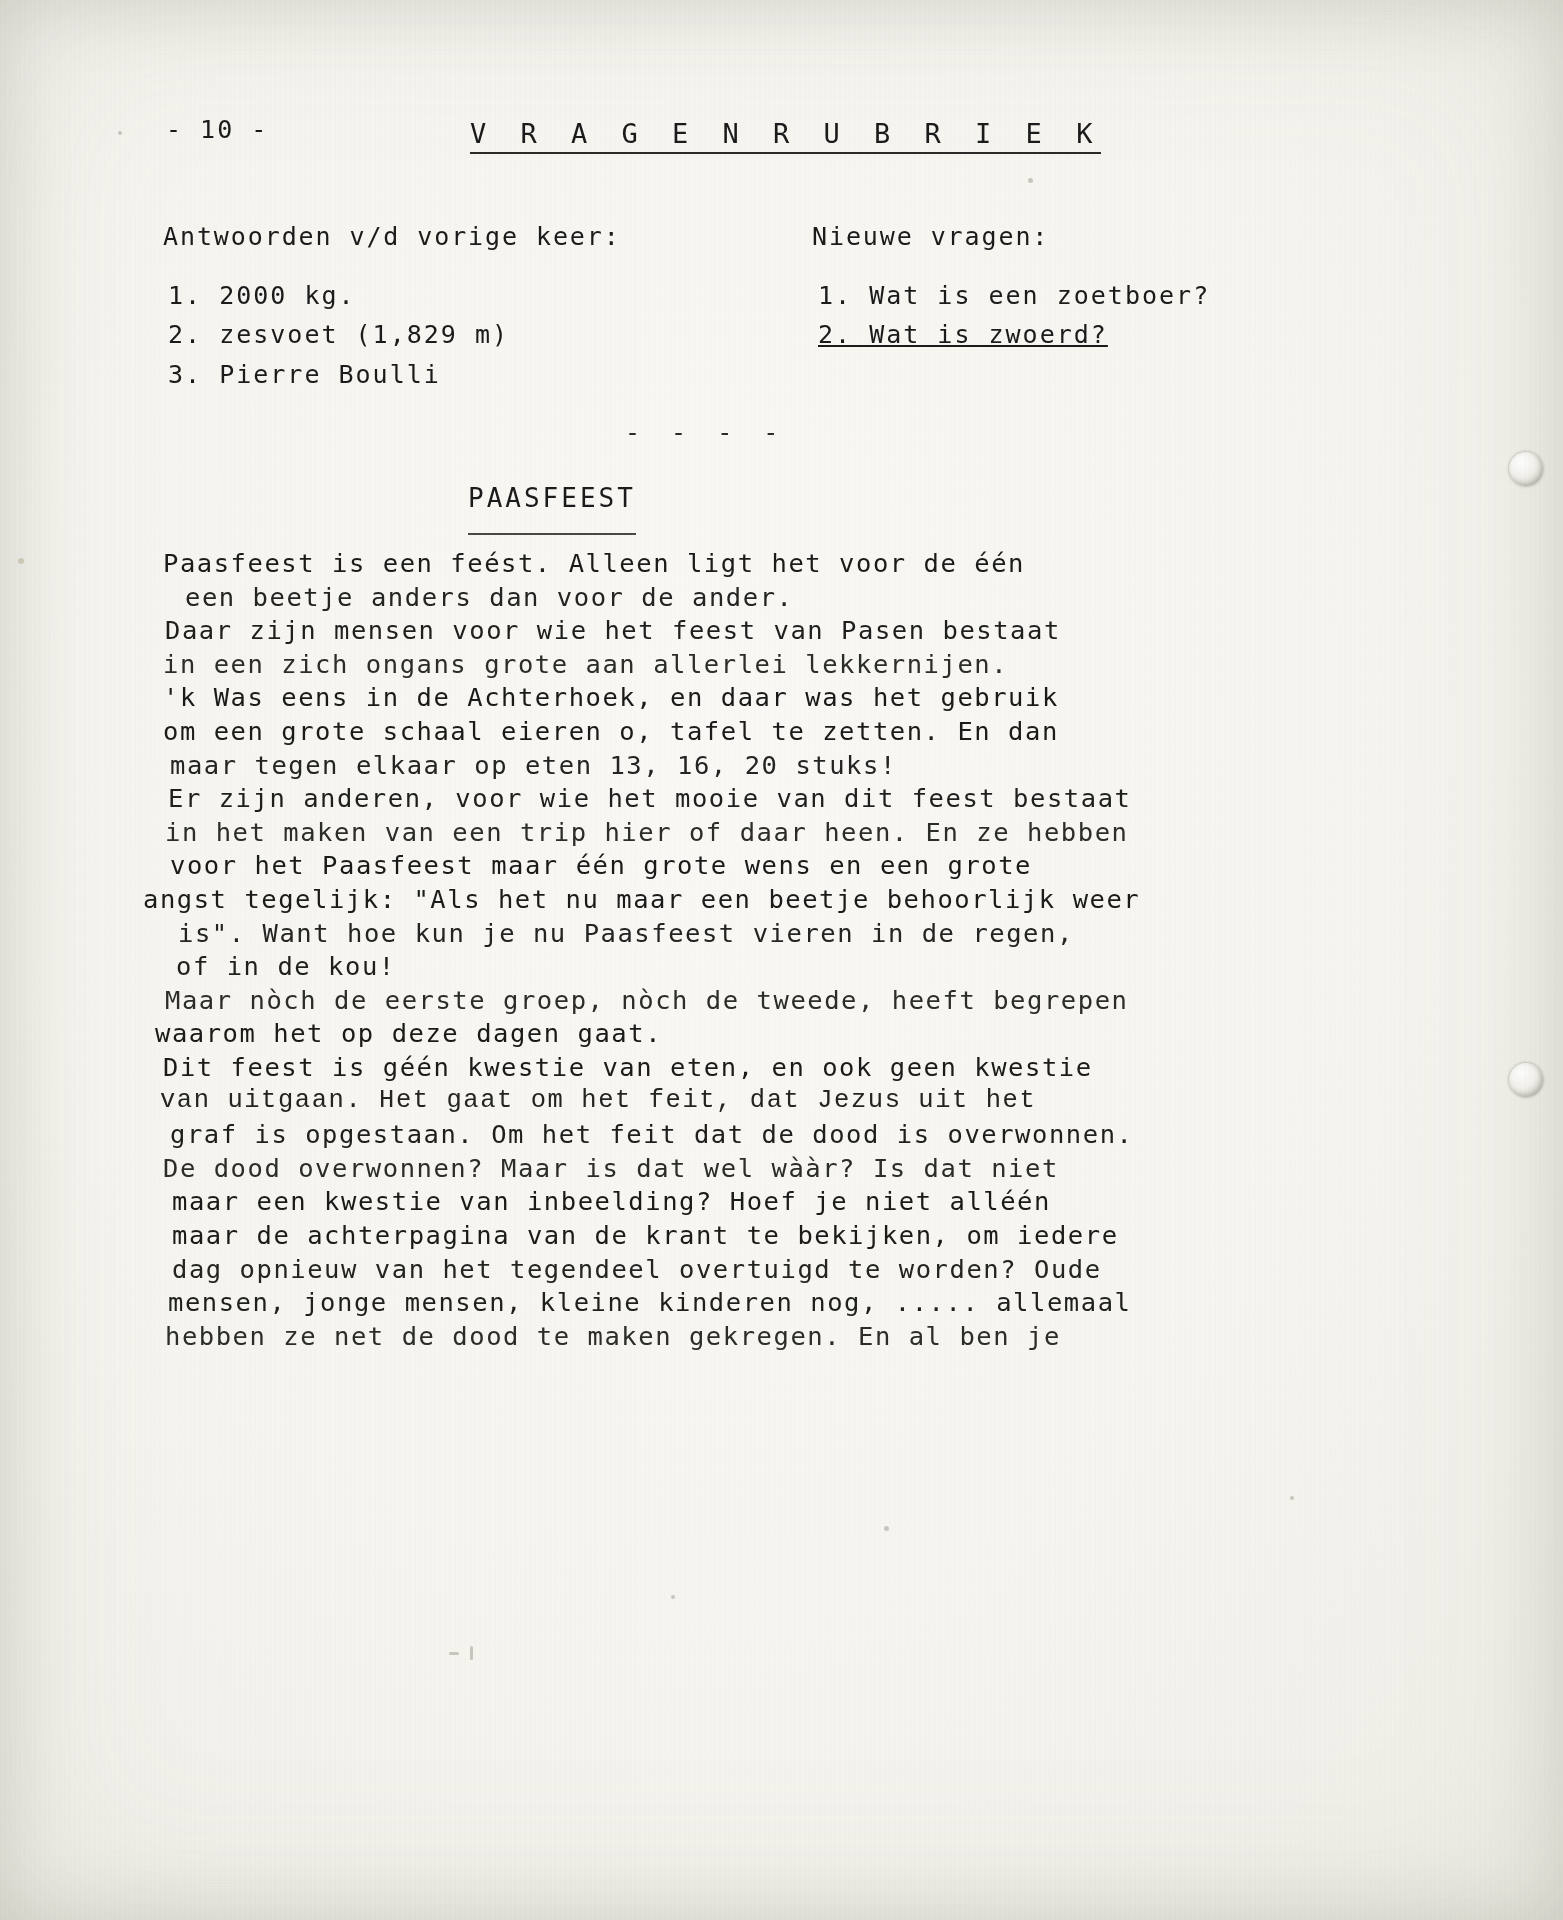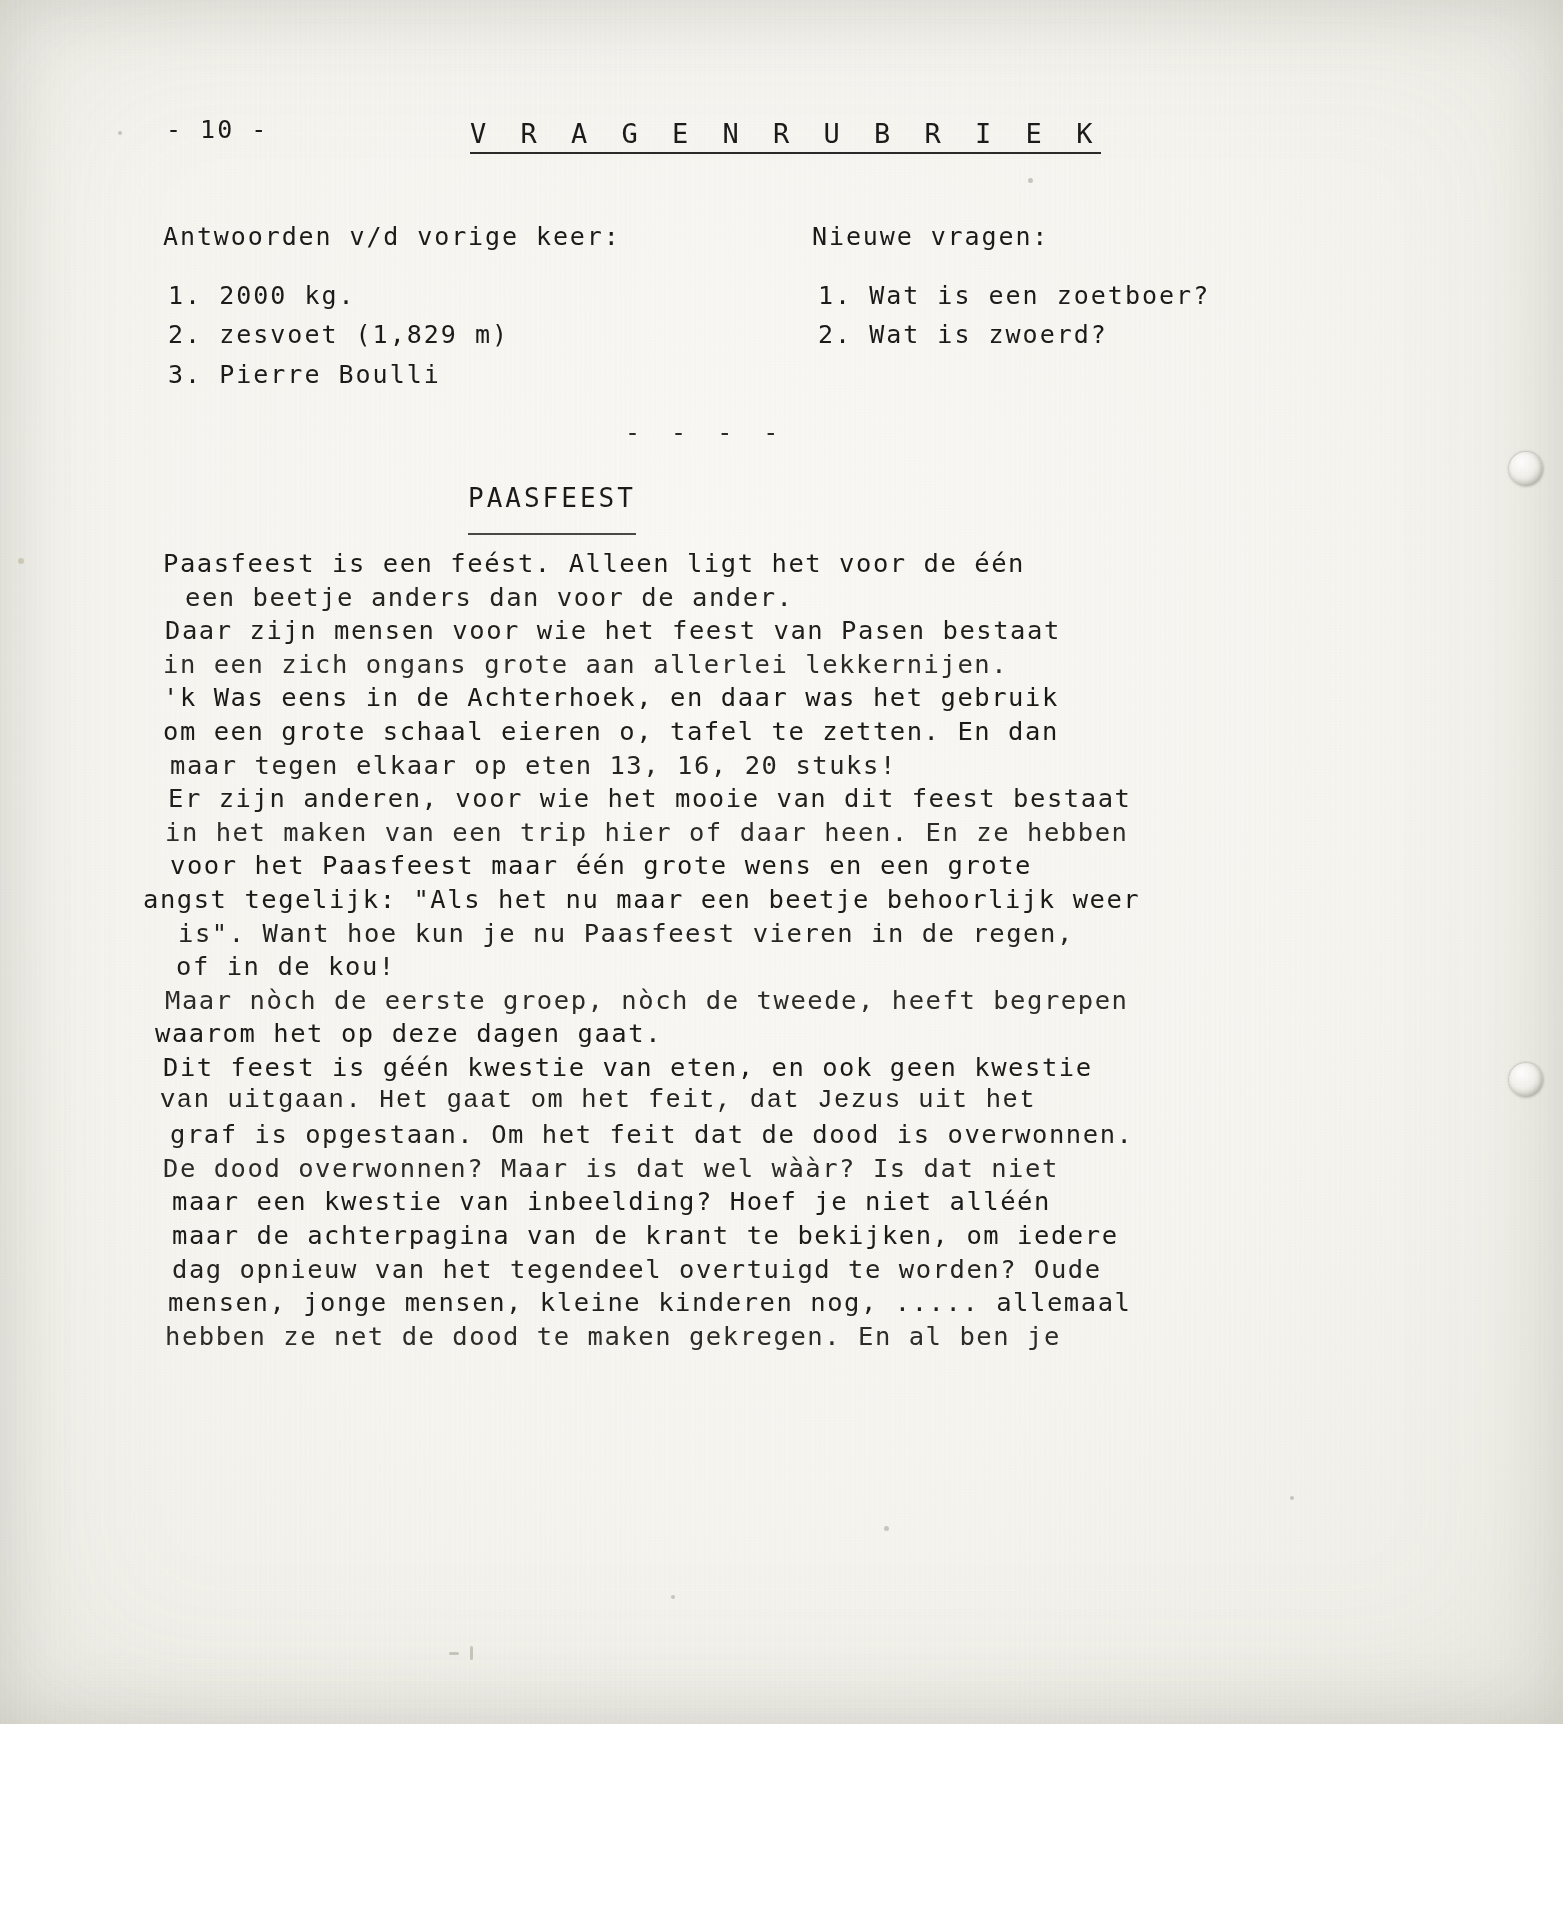--- a/index.html
+++ b/index.html
@@ -11,21 +11,21 @@
     height: 1920px;
     background: #ffffff;
     font-family: "DejaVu Sans Mono", monospace;
     overflow: hidden;
   }
 
   
   #page {
     position: relative;
     width: 1563px;
-    height: 1724px;
+    height: 1920px;
     background:
       radial-gradient(ellipse at 45% 40%, #fbfaf6 0%, #f7f6f1 55%, #efeee7 100%);
   }
   #page::after {
     
     content: "";
     position: absolute;
     inset: 0;
     pointer-events: none;
     background:
@@ -103,21 +103,21 @@
   .answer-0 { top: 281px; }
   .answer-1 { top: 320px; }
   .answer-2 { top: 360px; }
 
   .question-line {
     left: 818px;
     font-size: 25px;
     letter-spacing: 2px;
   }
   .question-0 { top: 281px; }
-  .question-1 { top: 320px; }
+  .question-1 { top: 320px; text-decoration: underline; }
   .question-2 { top: 360px; }
 
   #divider {
     left: 625px;
     top: 418px;
     font-size: 25px;
     letter-spacing: 8px;
     color: #2b2b29;
   }
 

